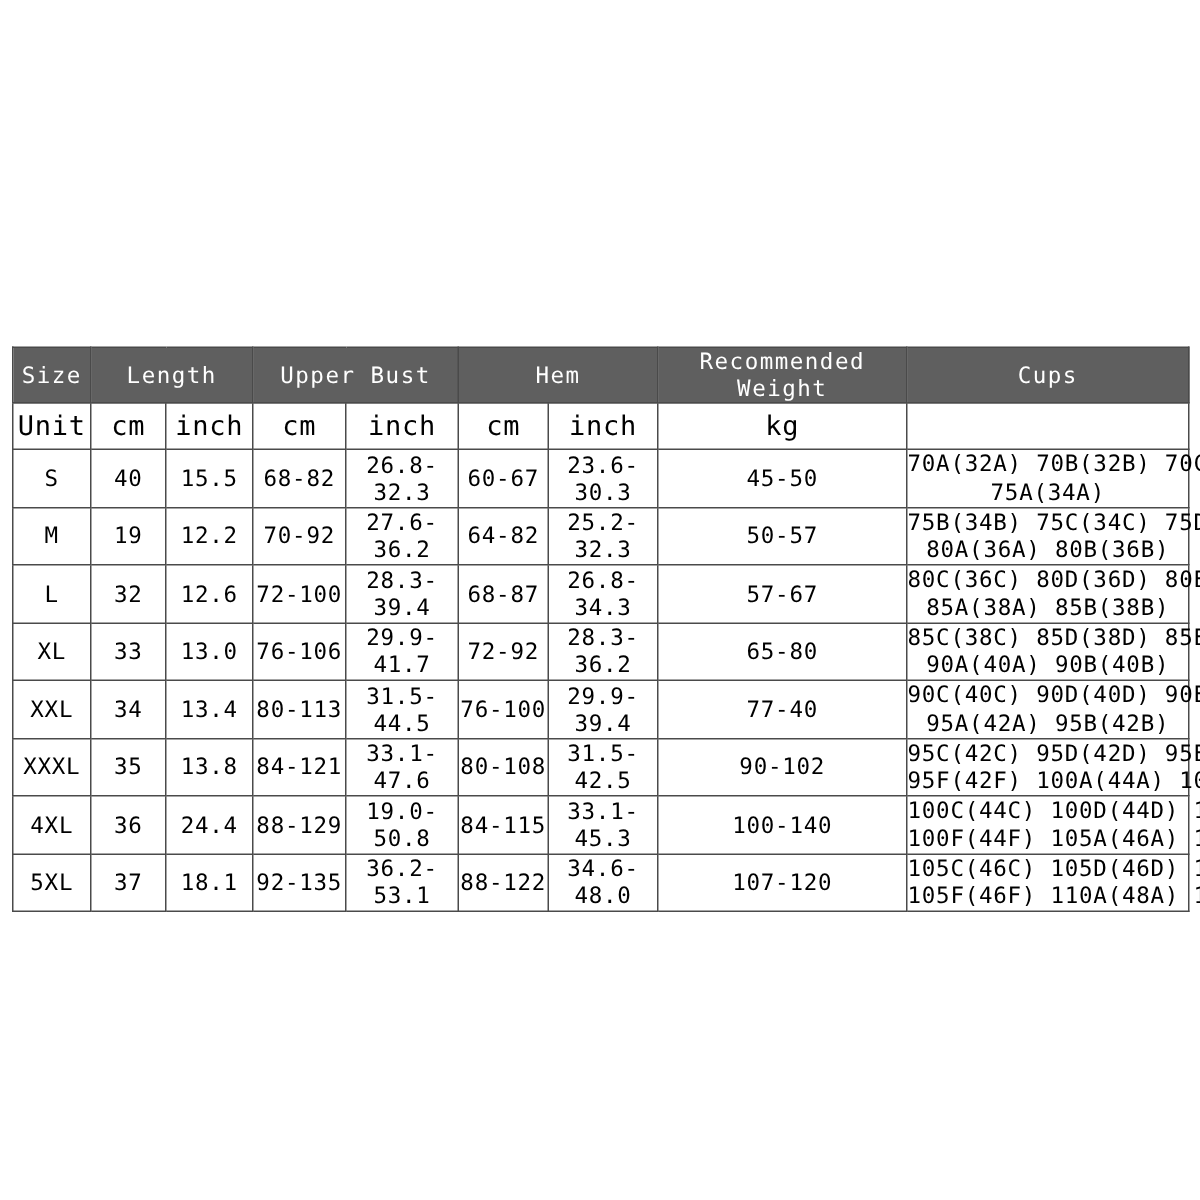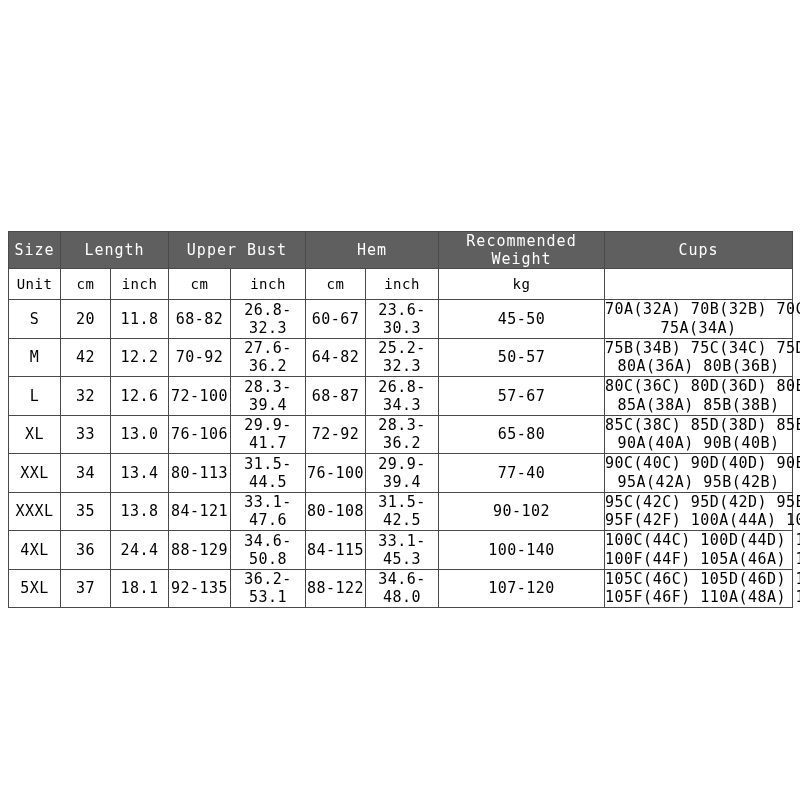--- a/index.html
+++ b/index.html
@@ -41,21 +41,21 @@
   }
   thead tr.header-row td {
     background: #5f5f5f;
     color: #ffffff;
     height: 32px;
     font-size: 15px;
     letter-spacing: 1px;
   }
   tbody tr.unit-row td {
     height: 30px;
-    font-size: 14px;
+    font-size: 18px;
     letter-spacing: 0.5px;
   }
   tbody tr.data-row td {
     height: 33px;
     font-size: 15px;
     letter-spacing: 0.5px;
   }
   td.cups-cell {
     font-size: 10.5px;
     line-height: 1.25;
@@ -108,36 +108,36 @@
           <td>cm</td>
           <td>inch</td>
           <td>cm</td>
           <td>inch</td>
           <td>kg</td>
           <td></td>
         </tr>
 
         <tr class="data-row">
           <td>S</td>
-          <td>20</td>
-          <td>11.8</td>
+          <td>40</td>
+          <td>15.5</td>
           <td>68-82</td>
           <td>26.8-32.3</td>
           <td>60-67</td>
           <td>23.6-30.3</td>
           <td>45-50</td>
           <td class="cups-cell">
             <div>70A(32A)  70B(32B)  70C(32C)</div>
             <div>75A(34A)</div>
           </td>
         </tr>
 
         <tr class="data-row">
           <td>M</td>
-          <td>42</td>
+          <td>19</td>
           <td>12.2</td>
           <td>70-92</td>
           <td>27.6-36.2</td>
           <td>64-82</td>
           <td>25.2-32.3</td>
           <td>50-57</td>
           <td class="cups-cell">
             <div>75B(34B)  75C(34C)  75D(34D)</div>
             <div>80A(36A)  80B(36B)</div>
           </td>
@@ -201,21 +201,21 @@
             <div>95C(42C)  95D(42D)  95E(42E)</div>
             <div>95F(42F)  100A(44A)  100B(44B)</div>
           </td>
         </tr>
 
         <tr class="data-row">
           <td>4XL</td>
           <td>36</td>
           <td>24.4</td>
           <td>88-129</td>
-          <td>34.6-50.8</td>
+          <td>19.0-50.8</td>
           <td>84-115</td>
           <td>33.1-45.3</td>
           <td>100-140</td>
           <td class="cups-cell">
             <div>100C(44C)  100D(44D)  100E(44E)</div>
             <div>100F(44F)  105A(46A)  105B(46B)</div>
           </td>
         </tr>
 
         <tr class="data-row">

